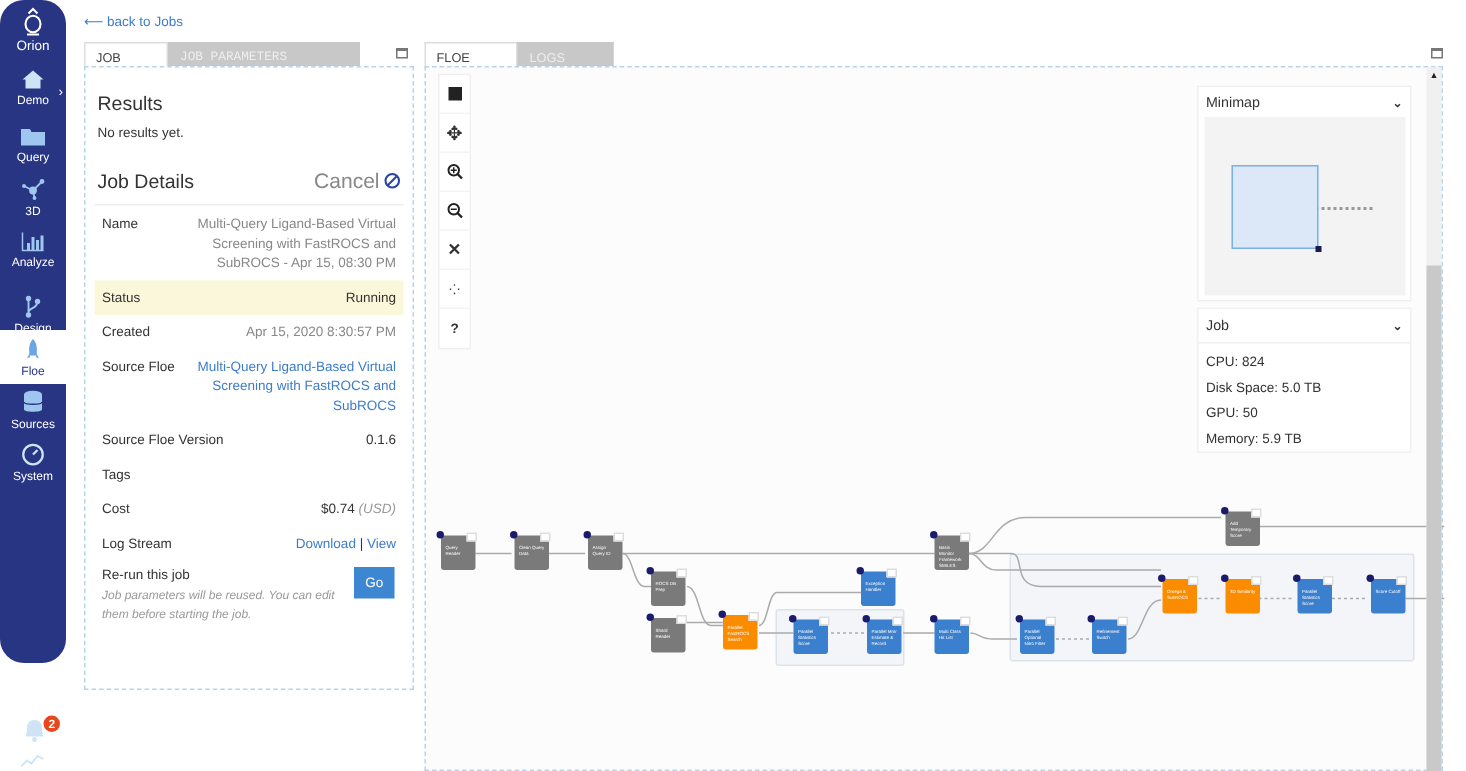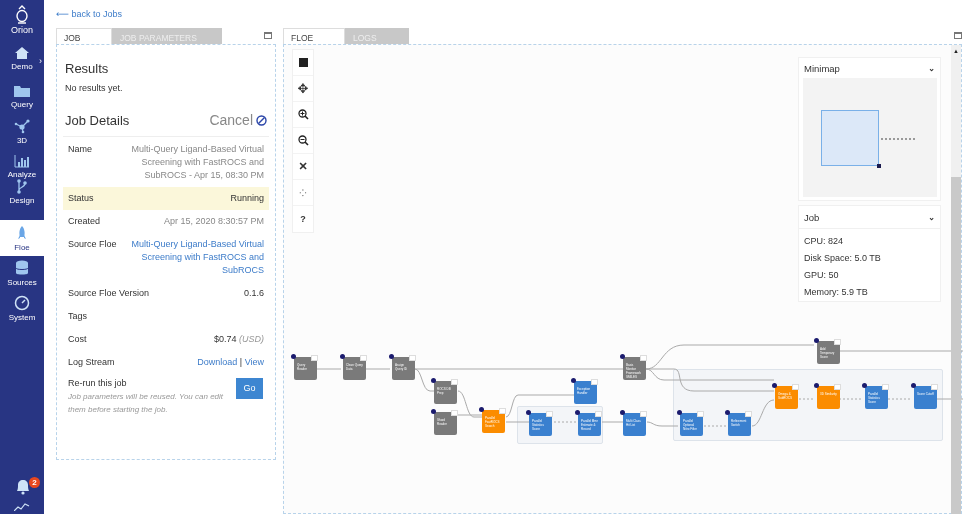--- a/index.html
+++ b/index.html
@@ -1,21 +1,21 @@
 <!DOCTYPE html>
 <html><head>
 <meta charset="utf-8">
 <style>
   * { box-sizing: border-box; margin: 0; padding: 0; }
   html, body { width: 977px; height: 514px; overflow: hidden; background: #fff;
     font-family: "Liberation Sans", sans-serif; color: #333; }
   .app { position: relative; width: 977px; height: 514px; }
 
   
-  .sidebar { position: absolute; left: 0; top: 0; width: 44px; height: 514px; background: #283583; }
+  .sidebar { position: absolute; left: 0; top: 0; width: 44px; height: 442px; background: #283583; border-radius: 16px; }
   .sb-item { position: absolute; left: 0; width: 44px; text-align: center; color: #fff; font-size: 8px; }
   .sb-item .ico { display: block; margin: 0 auto 2px; }
   .sb-item.active { background: #fff; color: #283583; }
   .sb-label { display: block; line-height: 9px; }
   .sb-chev { position: absolute; right: 2px; top: 10px; font-size: 9px; color: #fff; }
   .notif { position: absolute; left: 12px; top: 478px; width: 22px; height: 18px; }
   .badge { position: absolute; left: 29px; top: 477px; width: 11px; height: 11px; border-radius: 50%;
     background: #e8471e; color: #fff; font-size: 8px; font-weight: bold; text-align: center; line-height: 11px; }
 
   
@@ -115,21 +115,21 @@
     <div class="sb-item" style="top:154px;">
       <svg class="ico" width="16" height="14" viewBox="0 0 16 14">
           <path d="M1 1 V13 H15" stroke="#9fc6ee" fill="none"></path>
           <rect x="4" y="8" width="2" height="5" fill="#9fc6ee"></rect>
           <rect x="7" y="4" width="2" height="9" fill="#9fc6ee"></rect>
           <rect x="10" y="6" width="2" height="7" fill="#9fc6ee"></rect>
           <rect x="13" y="3" width="2" height="10" fill="#9fc6ee"></rect>
         </svg>
       <span class="sb-label">Analyze</span>
     </div>
-    <div class="sb-item" style="top:178px;">
+    <div class="sb-item" style="top:196px;">
       <svg class="ico" width="14" height="16" viewBox="0 0 14 16">
           <circle cx="4" cy="3" r="1.8" fill="#9fc6ee"></circle>
           <circle cx="10" cy="5" r="1.8" fill="#9fc6ee"></circle>
           <circle cx="4" cy="14" r="1.8" fill="#9fc6ee"></circle>
           <path d="M4 3 V14 M10 5 C10 10 4 9 4 12" stroke="#9fc6ee" fill="none" stroke-width="1.3"></path>
         </svg>
       <span class="sb-label">Design</span>
     </div>
     <div class="sb-item active" style="top:220px;height:36px;padding-top:5px;">
       <svg class="ico" width="12" height="16" viewBox="0 0 12 16">
@@ -160,21 +160,21 @@
     <div class="badge">2</div>
     <svg style="position:absolute;left:14px;top:503px" width="16" height="8">
         <path d="M0 8 L4 4 L7 6 L11 1 L15 3" stroke="#cfe3f7" fill="none" stroke-width="1.2"></path>
       </svg>
   </nav>
 
   <a class="back">⟵ back to Jobs</a>
 
   <div class="tabbar" style="left:56px;top:28px;">
     <div class="tab active" style="width:56px;">JOB</div>
-    <div class="tab inactive" style="width:110px;">JOB PARAMETERS</div>
+    <div class="tab inactive" style="width:128px;font-family:Liberation Mono, monospace;">JOB PARAMETERS</div>
   </div>
   <div class="maxbtn" style="left:264px;top:32px;"></div>
 
   <section class="lpanel">
     <div class="sect-title" style="top:16px;">Results</div>
     <div class="small" style="position:absolute;left:8px;top:38px;">No results yet.</div>
     <div class="sect-title" style="top:68px;">Job Details</div>
     <div class="cancel">
       <span>Cancel</span>
       <svg width="11" height="11">

